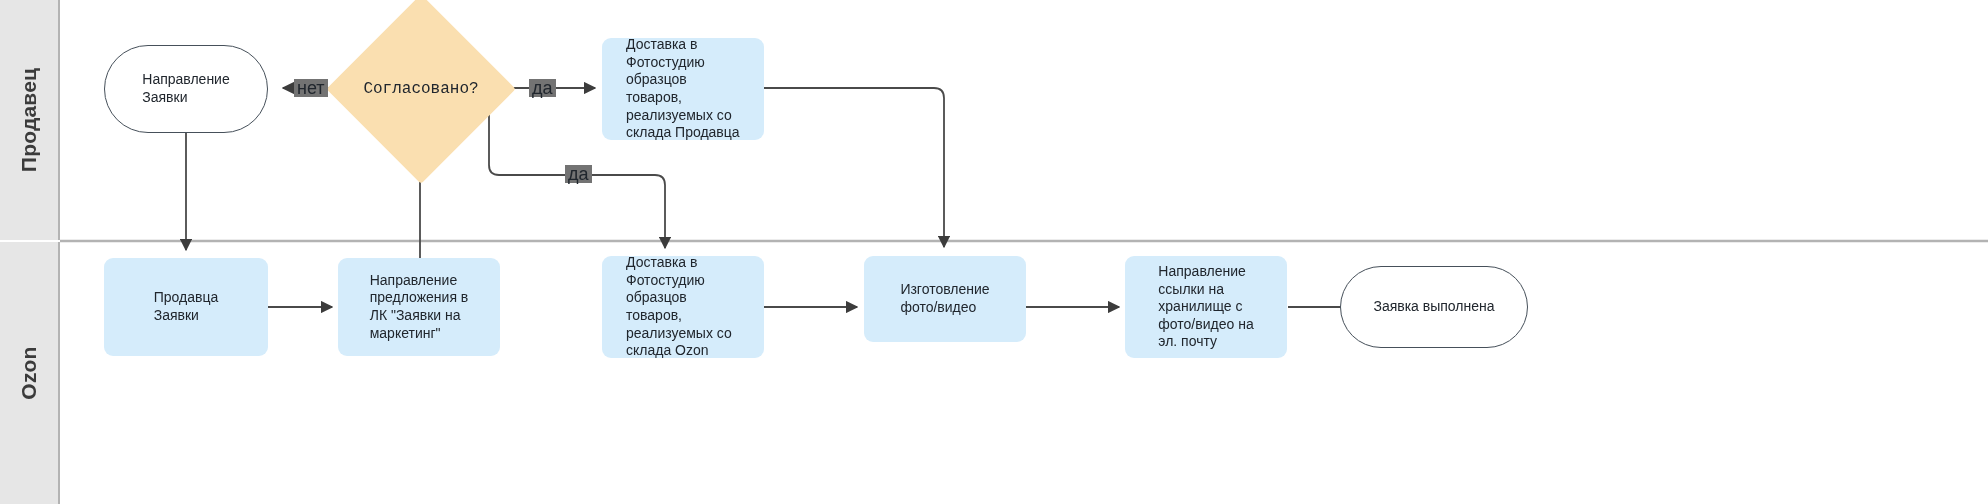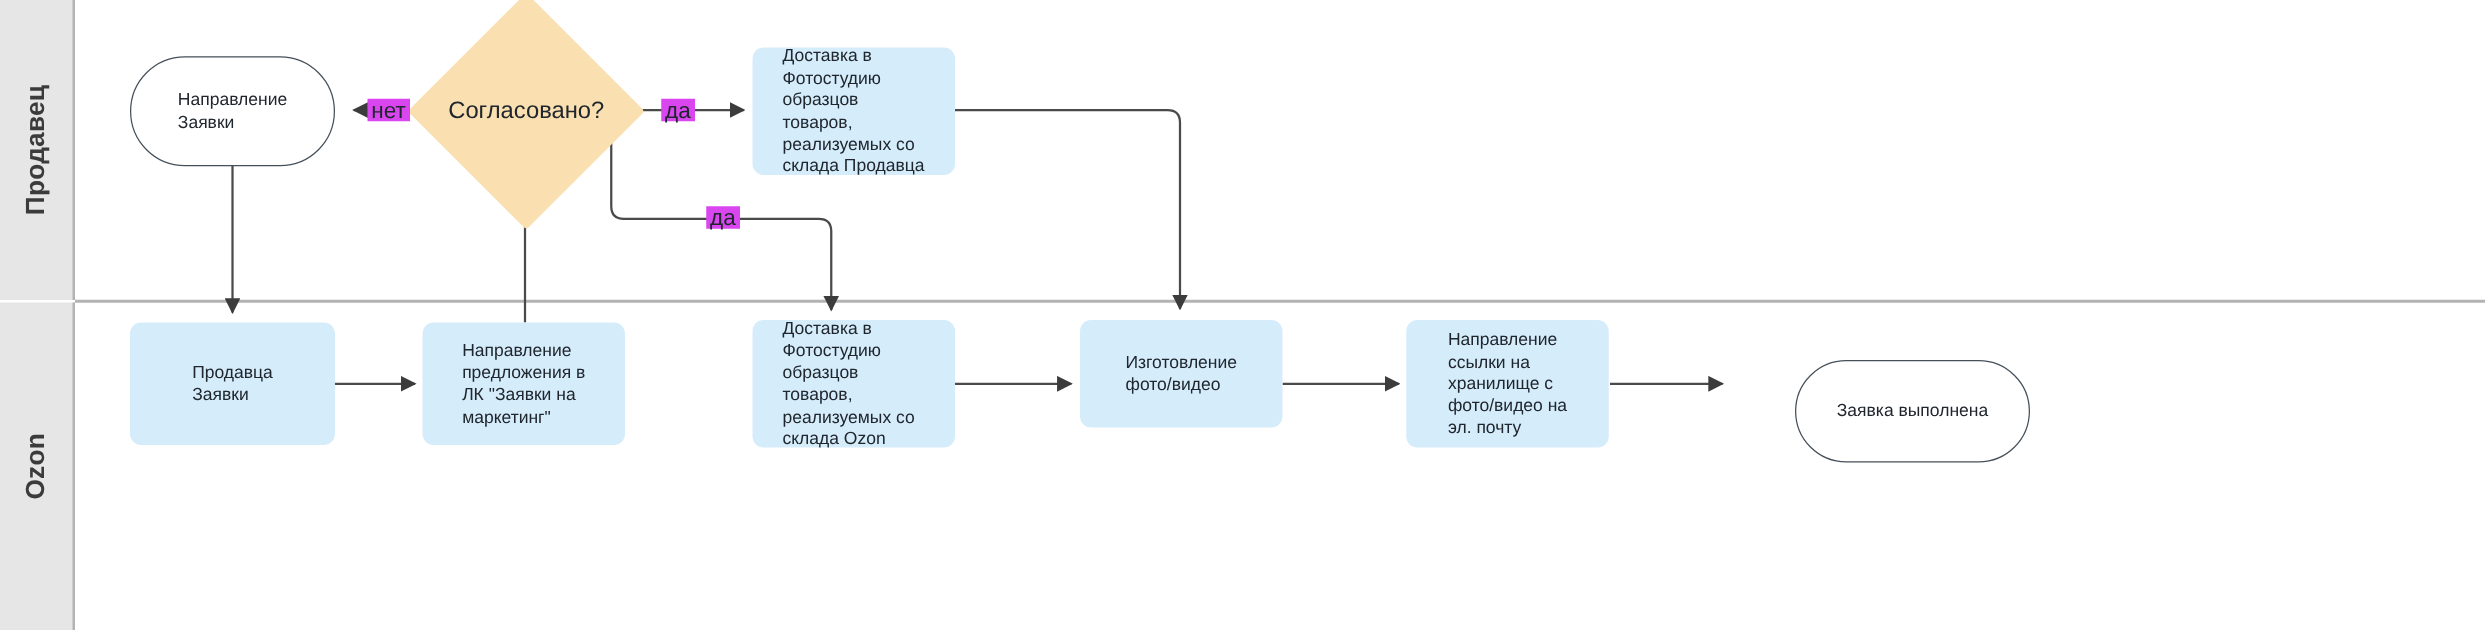--- a/index.html
+++ b/index.html
@@ -58,26 +58,26 @@
   .node-dec-wrap { position:absolute; }
   .node-dec-wrap .dia {
     position:absolute; inset:0;
     background:#fadfb0;
     transform:rotate(45deg);
     border-radius:3px;
   }
   .node-dec-wrap .dec-txt {
     position:absolute; inset:0;
     display:flex; align-items:center; justify-content:center;
-    font-size:19px; color:#20262d; white-space:nowrap;
+    font-size:16px; color:#20262d; white-space:nowrap;font-family:Liberation Mono, monospace;
   }
 
   .edge-label {
     position:absolute;
-    background:#d946ef;
+    background:#737373;
     font-size:18px; color:#20262d;
     padding:0 3px;
     white-space:nowrap;
     line-height:1;
   }
 </style>
 </head>
 <body>
 
 <div id="canvas">
@@ -166,21 +166,21 @@
   </div>
 
   <div class="node node-proc" style="left:1125px; top:256px; width:162px; height:102px;">
     <span class="nl" style="white-space: pre-line;">Направление
 ссылки на
 хранилище с
 фото/видео на
 эл. почту</span>
   </div>
 
-  <div class="node node-term" style="left:1436px; top:266px; width:188px; height:82px;margin-top:22px;">
+  <div class="node node-term" style="left:1340px; top:266px; width:188px; height:82px;">
     <span class="nl" style="white-space: pre-line;">Заявка выполнена</span>
   </div>
 
   <div class="edge-label" style="left:294px; top:79px;">нет</div>
 
   <div class="edge-label" style="left:529px; top:79px;">да</div>
 
   <div class="edge-label" style="left:565px; top:165px;">да</div>
 
 </div>

